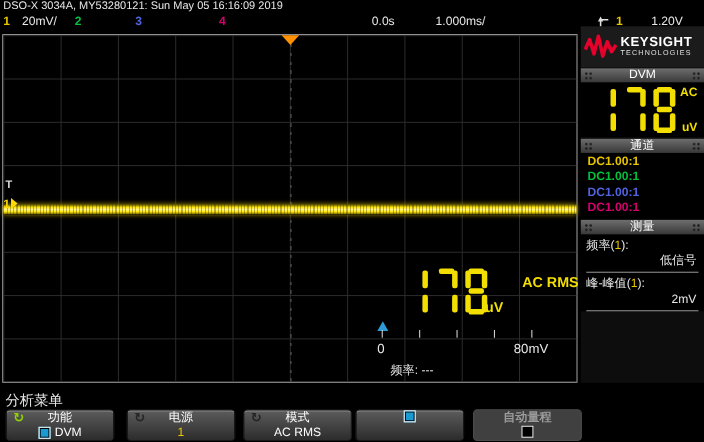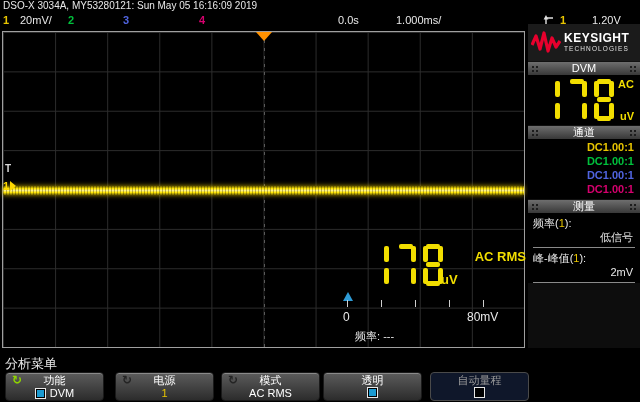--- a/index.html
+++ b/index.html
@@ -82,42 +82,42 @@
   .panel-hdr { height:14px; background:linear-gradient(#6e6e6e,#383838); border-top:1px solid #111;
     color:#fff; font-size:11px; line-height:13px; text-align:center; position:relative; }
   .grip { position:absolute; top:3px; width:8px; height:8px;
     background-image:radial-gradient(#1d1d1d 1px,transparent 1.2px); background-size:4px 4px; }
   .grip.l { left:3px; } .grip.r { right:3px; }
   .dvm-disp { position:relative; height:50px; background:#000; }
   .dvm-disp .seg7 { position:absolute; left:12px; top:4px; }
   .dvm-ac { position:absolute; right:6px; top:3px; color:#f2de00; font-size:11px; font-weight:bold; }
   .dvm-uv { position:absolute; right:6px; bottom:3px; color:#f2de00; font-size:11px; font-weight:bold; }
   .chan-rows { background:#000; padding:2px 0; }
-  .chan-row { display:flex; justify-content:flex-end; padding:0 6px; height:14px;
+  .chan-row { display:flex; justify-content:flex-start; padding:0 6px; height:14px;
     font-size:11px; line-height:13px; font-weight:bold; }
   .meas-body { background:#000; padding:3px 5px 0 5px; font-size:11px; color:#e8e8e8; }
   .meas-label { line-height:14px; }
   .meas-src { color:#e8c500; }
   .meas-value { text-align:right; line-height:15px; padding-right:2px; }
   .meas-sep { height:1px; background:#8a8a8a; margin:2px 0 3px 0; }
 
   
   .bottom-bar { position:absolute; left:0; top:352px; width:640px; height:50px; background:#000; }
   .menu-label { position:absolute; left:5px; top:3px; color:#e8e8e8; font-size:13px; }
   .softkey { position:absolute; top:20px; width:99px; height:29px; border-radius:4px;
     background:linear-gradient(#5c5c5c,#2c2c2c); border:1px solid #1a1a1a;
     box-shadow:inset 0 1px 0 #8a8a8a; color:#fff; font-size:11px; text-align:center; cursor:pointer; }
   .softkey .row1 { line-height:13px; margin-top:1px; position:relative; }
   .softkey .row2 { line-height:13px; display:flex; align-items:center; justify-content:center; gap:4px; }
   .softkey .sk-icon { position:absolute; left:6px; top:0; font-size:12px; font-weight:bold; color:#242424; }
   .softkey .sk-icon.green { color:#8fd400; }
   .sk-val { color:#fff; } .sk-val.yellow { color:#e8c500; }
   .checkbox { display:inline-block; width:11px; height:11px; border:1px solid #e8e8e8; background:#000; }
   .checkbox.checked { background:#1b9ad1; box-shadow:inset 0 0 0 1px #000; }
-  .softkey.disabled { background:#0f172a; border:1px solid #4a4a4a; box-shadow:none; color:#9a9a9a; }
+  .softkey.disabled { background:#404040; border:1px solid #4a4a4a; box-shadow:none; color:#9a9a9a;font-weight:bold; }
 </style>
 </head>
 <body>
 
 <div id="screen">
 
   <div class="title-bar">DSO-X 3034A, MY53280121: Sun May 05 16:16:09 2019</div>
 
   <div class="status-bar">
     <span class="chnum ch1" style="left:3px">1</span>
@@ -288,21 +288,20 @@
     </div>
 
     <div class="softkey" style="left:221px">
       <div class="row1"><span class="sk-icon">↻</span><span>模式</span></div>
       <div class="row2">
           <span class="sk-val">AC RMS</span>
         </div>
     </div>
 
     <div class="softkey" style="left:323px">
-      <div class="row1"><span>透明</span></div>
       <div class="row2">
           <span class="checkbox checked"></span>
         </div>
     </div>
 
     <div class="softkey disabled" style="left:430px">
       <div class="row1"><span>自动量程</span></div>
       <div class="row2">
           <span class="checkbox"></span>
         </div>

